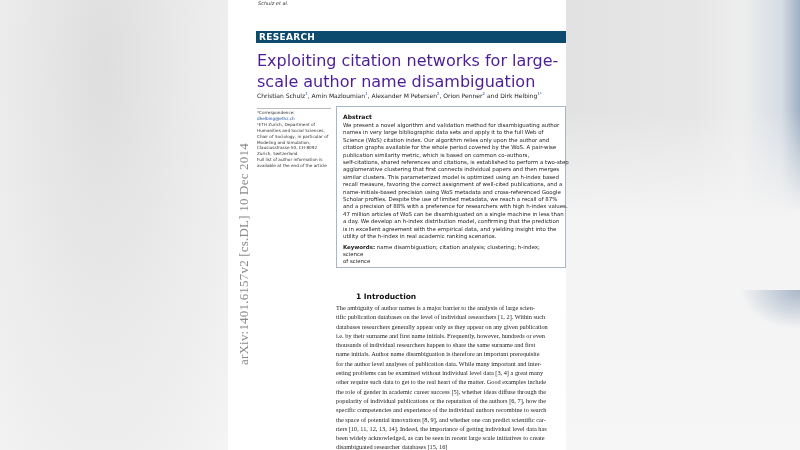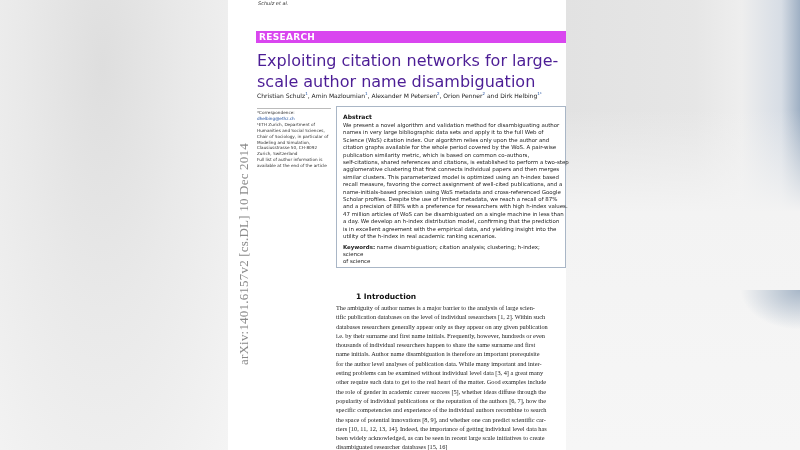--- a/index.html
+++ b/index.html
@@ -33,21 +33,21 @@
     font-size: 5px; color: #333; font-style: italic;
   }
   .arxiv-stamp {
     position: absolute; left: 236px; top: 365px;
     transform-origin: 0 0; transform: rotate(-90deg);
     font-family: "Liberation Serif", serif; font-size: 13px; color: #8a8a8a;
     white-space: nowrap; letter-spacing: 0.2px;
   }
   .banner {
     position: absolute; left: 256px; top: 31px; width: 310px; height: 12px;
-    background: #d946ef;
+    background: #0c4a6e;
     color: #ffffff; font-weight: bold; font-size: 9px; line-height: 12px;
     padding-left: 3px; box-sizing: border-box; letter-spacing: 0.3px;
   }
   .title {
     position: absolute; left: 257px; top: 50px; width: 305px;
     font-size: 16px; line-height: 21px; color: #4c1d95;
   }
   .authors {
     position: absolute; left: 257px; top: 91px; width: 305px;
     font-size: 6px; color: #222; white-space: nowrap;

